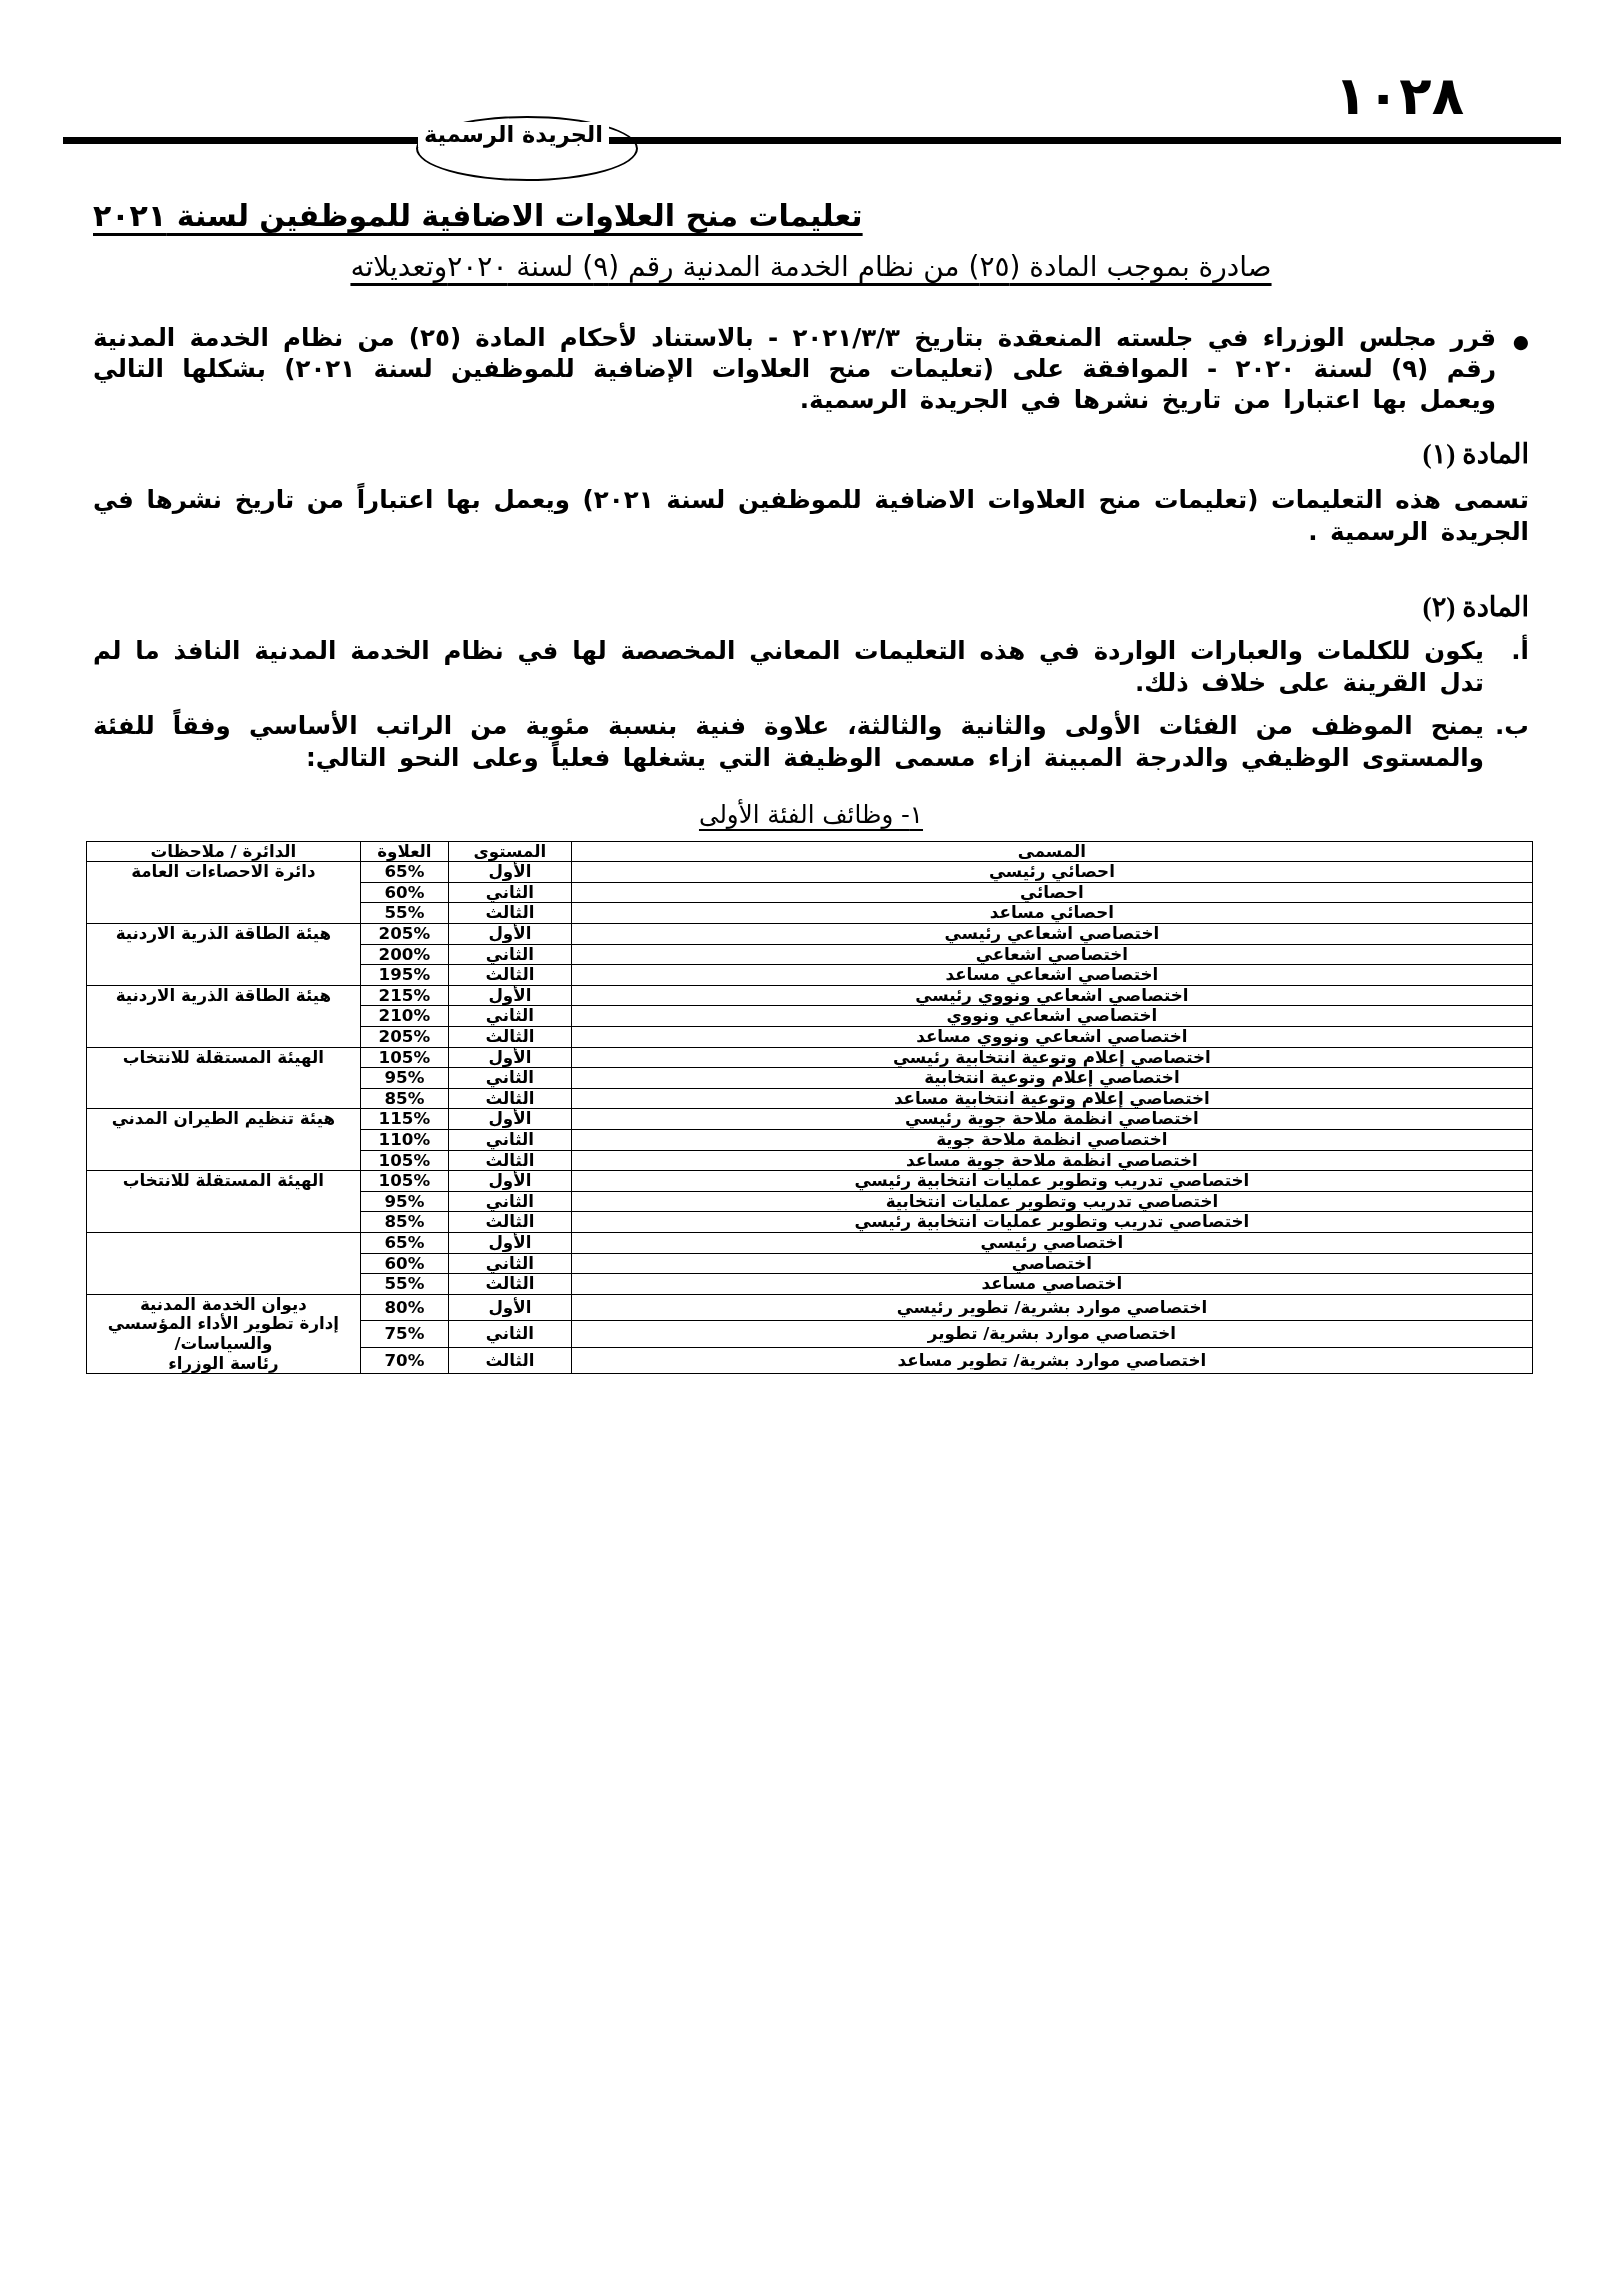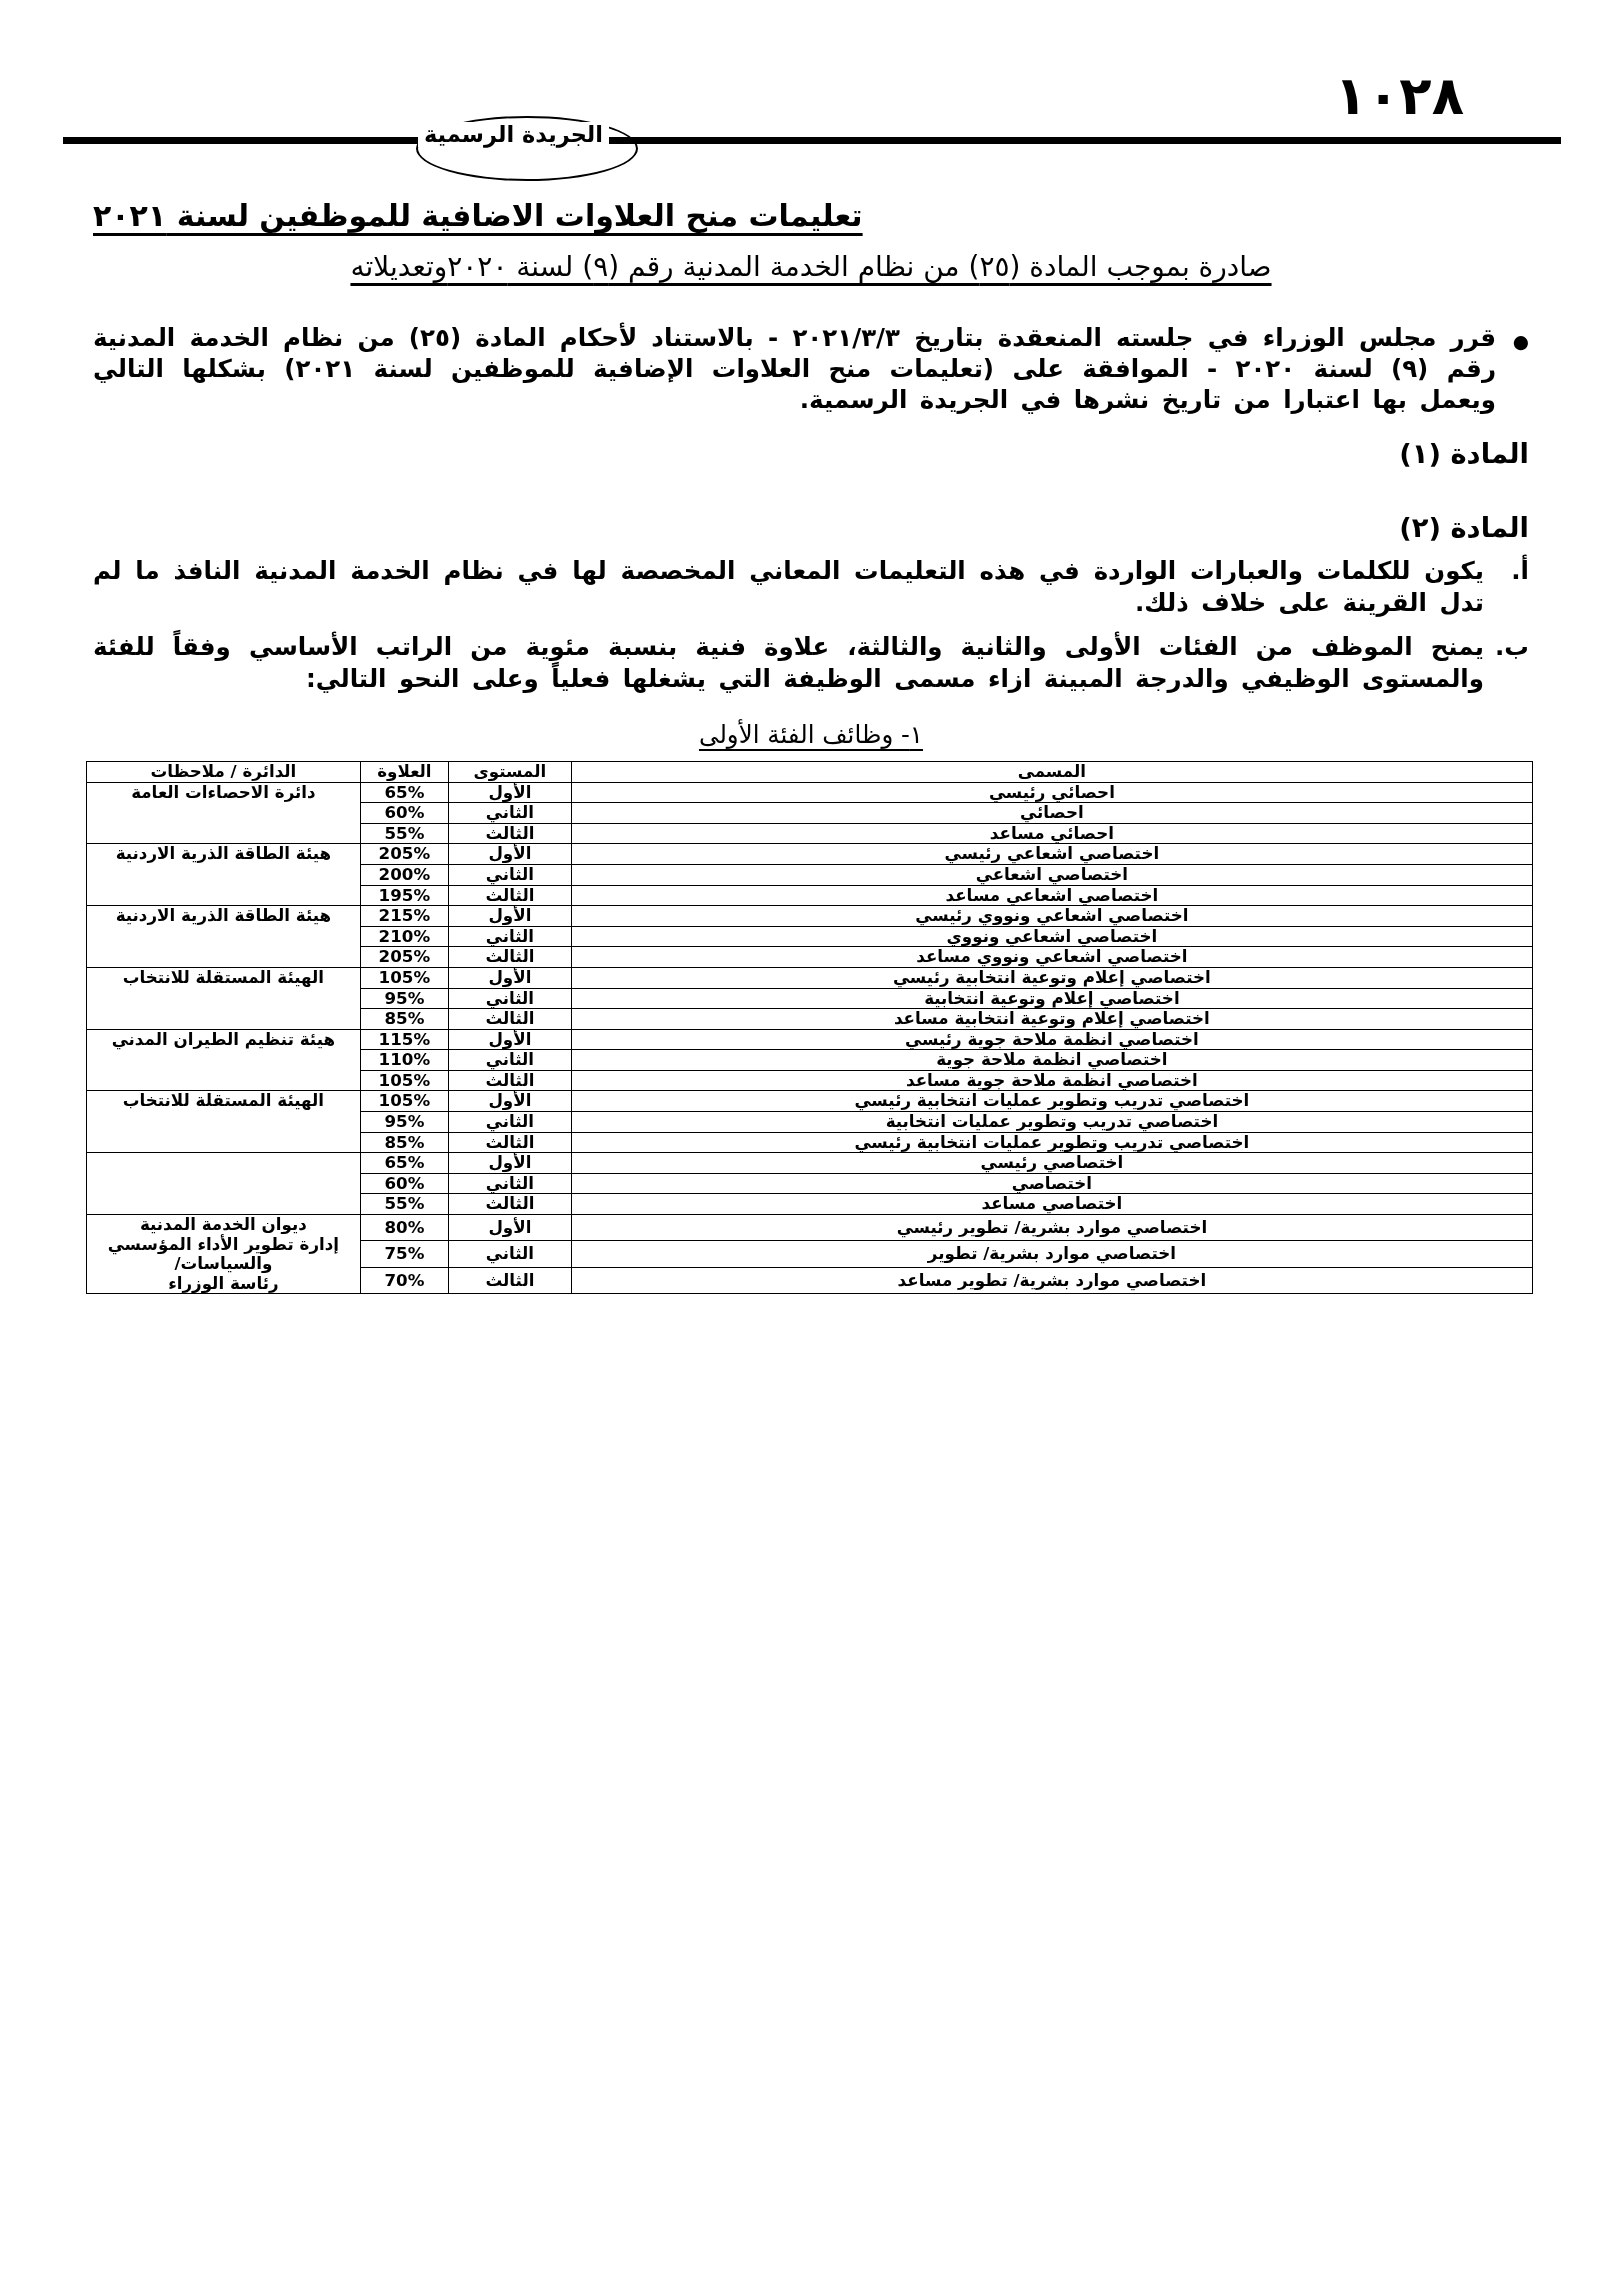--- a/index.html
+++ b/index.html
@@ -89,20 +89,21 @@
     width: 33px;
     font-size: 18.6px;
     padding-top: 4.9px;
     text-align: right;
   }
   .intro .intro-text { flex: 1; text-align: justify; }
   .article-heading {
     font-size: 27.4px;
     font-weight: bold;
     text-align: right;
+    font-family: Liberation Serif, serif;
   }
   .article-heading.a1 { margin-top: 23.5px; }
   .article-heading.a2 { margin-top: 43px; }
   .article-text {
     margin-top: 13.7px;
     font-size: 24.5px;
     font-weight: bold;
     line-height: 32px;
     text-align: justify;
     word-spacing: 3.9px;
@@ -172,20 +173,21 @@
 
     <div class="title-sub">صادرة بموجب المادة (٢٥) من نظام الخدمة المدنية رقم (٩) لسنة ٢٠٢٠وتعديلاته</div>
 
     <div class="intro">
       <span class="bullet">●</span>
       <span class="intro-text">قرر مجلس الوزراء في جلسته المنعقدة بتاريخ ٢٠٢١/٣/٣ - بالاستناد لأحكام المادة (٢٥) من نظام الخدمة المدنية رقم (٩) لسنة ٢٠٢٠ - الموافقة على (تعليمات منح العلاوات الإضافية للموظفين لسنة ٢٠٢١) بشكلها التالي ويعمل بها اعتبارا من تاريخ نشرها في الجريدة الرسمية.</span>
     </div>
 
     <div class="article-heading a1">المادة (١)</div>
 
+    <p class="article-text">تسمى هذه التعليمات (تعليمات منح العلاوات الاضافية للموظفين لسنة ٢٠٢١) ويعمل بها اعتباراً من تاريخ نشرها في الجريدة الرسمية .</p>
 
     <div class="article-heading a2">المادة (٢)</div>
 
     <div class="list-item">
       <span class="li-label">أ.</span>
       <span class="li-text">يكون للكلمات والعبارات الواردة في هذه التعليمات المعاني المخصصة لها في نظام الخدمة المدنية النافذ ما لم تدل القرينة على خلاف ذلك.</span>
     </div>
 
     <div class="list-item">
       <span class="li-label">ب.</span>

